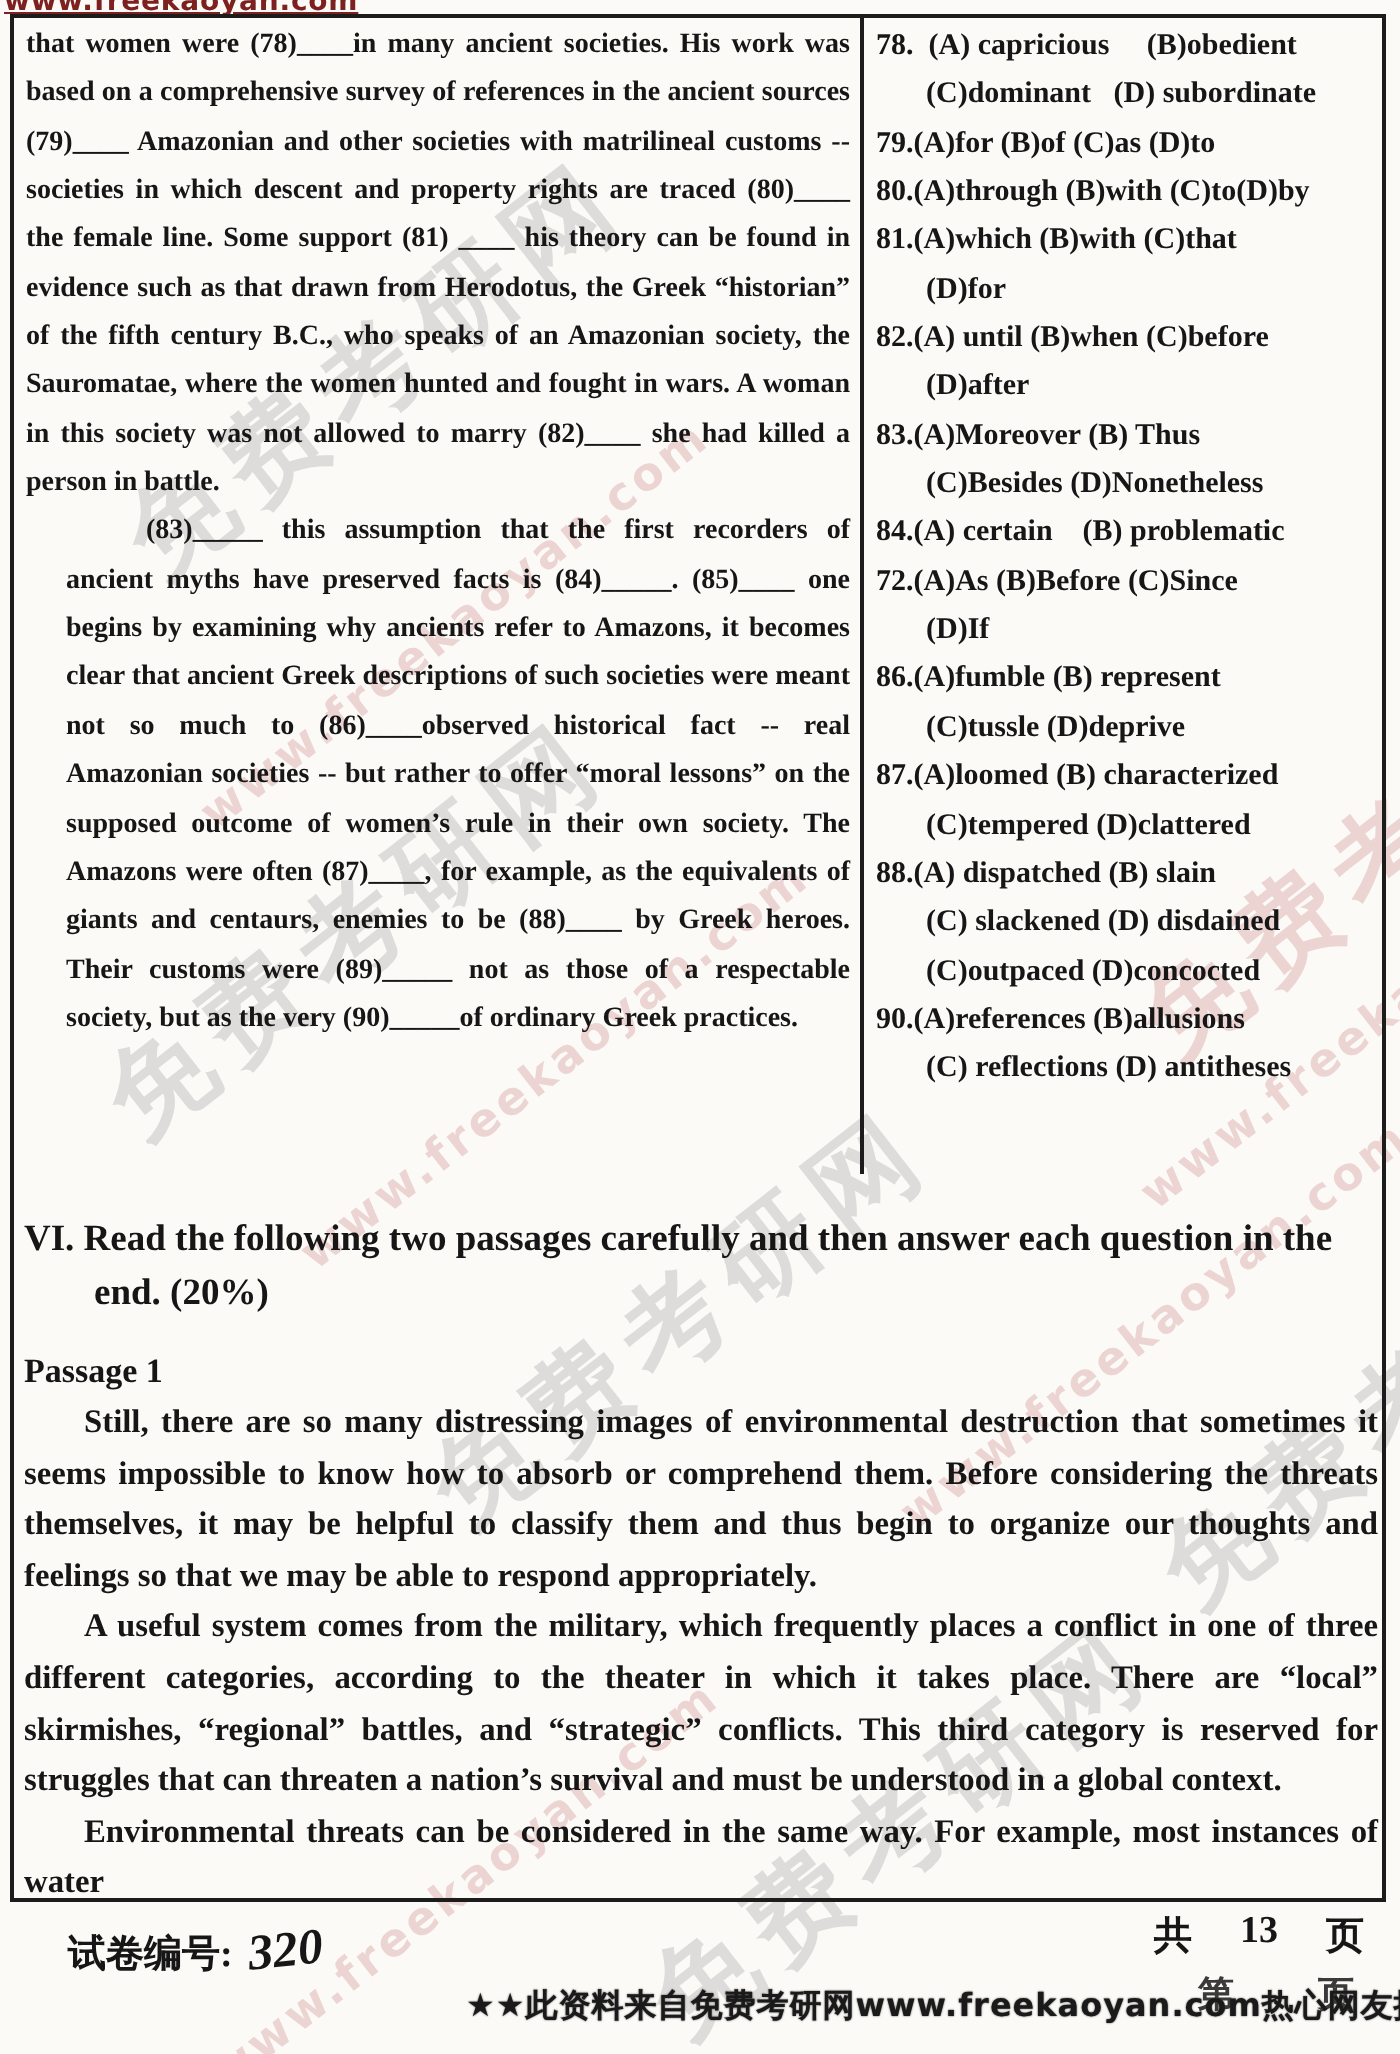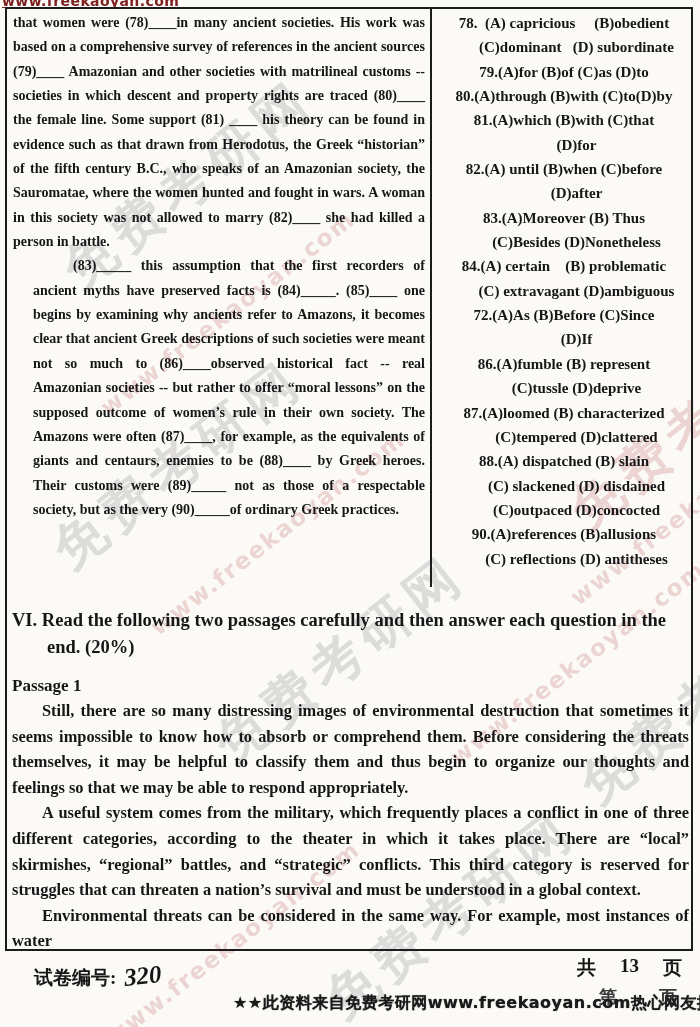--- a/index.html
+++ b/index.html
@@ -27,21 +27,21 @@
   .left-col{
     position:absolute;left:13px;top:11px;width:412px;
     font-size:14px;line-height:24.35px;font-weight:bold;
     text-align:justify;
   }
   .cloze-p{margin:0;}
   .cloze-p.indent{text-indent:40px;margin-left:20px;}
   
   .right-col{
     position:absolute;left:438px;top:11px;width:252px;
-    font-size:15px;line-height:24.35px;font-weight:bold;text-align:center;
+    font-size:15px;line-height:24.35px;font-weight:bold;
   }
   .q{margin:0;}
   .q-line{white-space:pre;}
   .q-line2{padding-left:25px;}
   
   .section6{position:absolute;left:12px;top:607px;width:677px;}
   .h6line{font-size:18.5px;font-weight:bold;line-height:27px;}
   .h6line2{padding-left:35px;}
   .passage-label{text-align:left;font-size:17px;font-weight:bold;margin-top:13px;line-height:24px;}
   .passage p{
@@ -106,21 +106,20 @@
     <div class="q">
       <div class="q-line">82.(A) until (B)when (C)before</div>
       <div class="q-line q-line2">(D)after</div>
     </div>
     <div class="q">
       <div class="q-line">83.(A)Moreover (B) Thus</div>
       <div class="q-line q-line2">(C)Besides (D)Nonetheless</div>
     </div>
     <div class="q">
       <div class="q-line">84.(A) certain    (B) problematic</div>
-      <div class="q-line q-line2">(C) extravagant (D)ambiguous</div>
     </div>
     <div class="q">
       <div class="q-line">72.(A)As (B)Before (C)Since</div>
       <div class="q-line q-line2">(D)If</div>
     </div>
     <div class="q">
       <div class="q-line">86.(A)fumble (B) represent</div>
       <div class="q-line q-line2">(C)tussle (D)deprive</div>
     </div>
     <div class="q">

